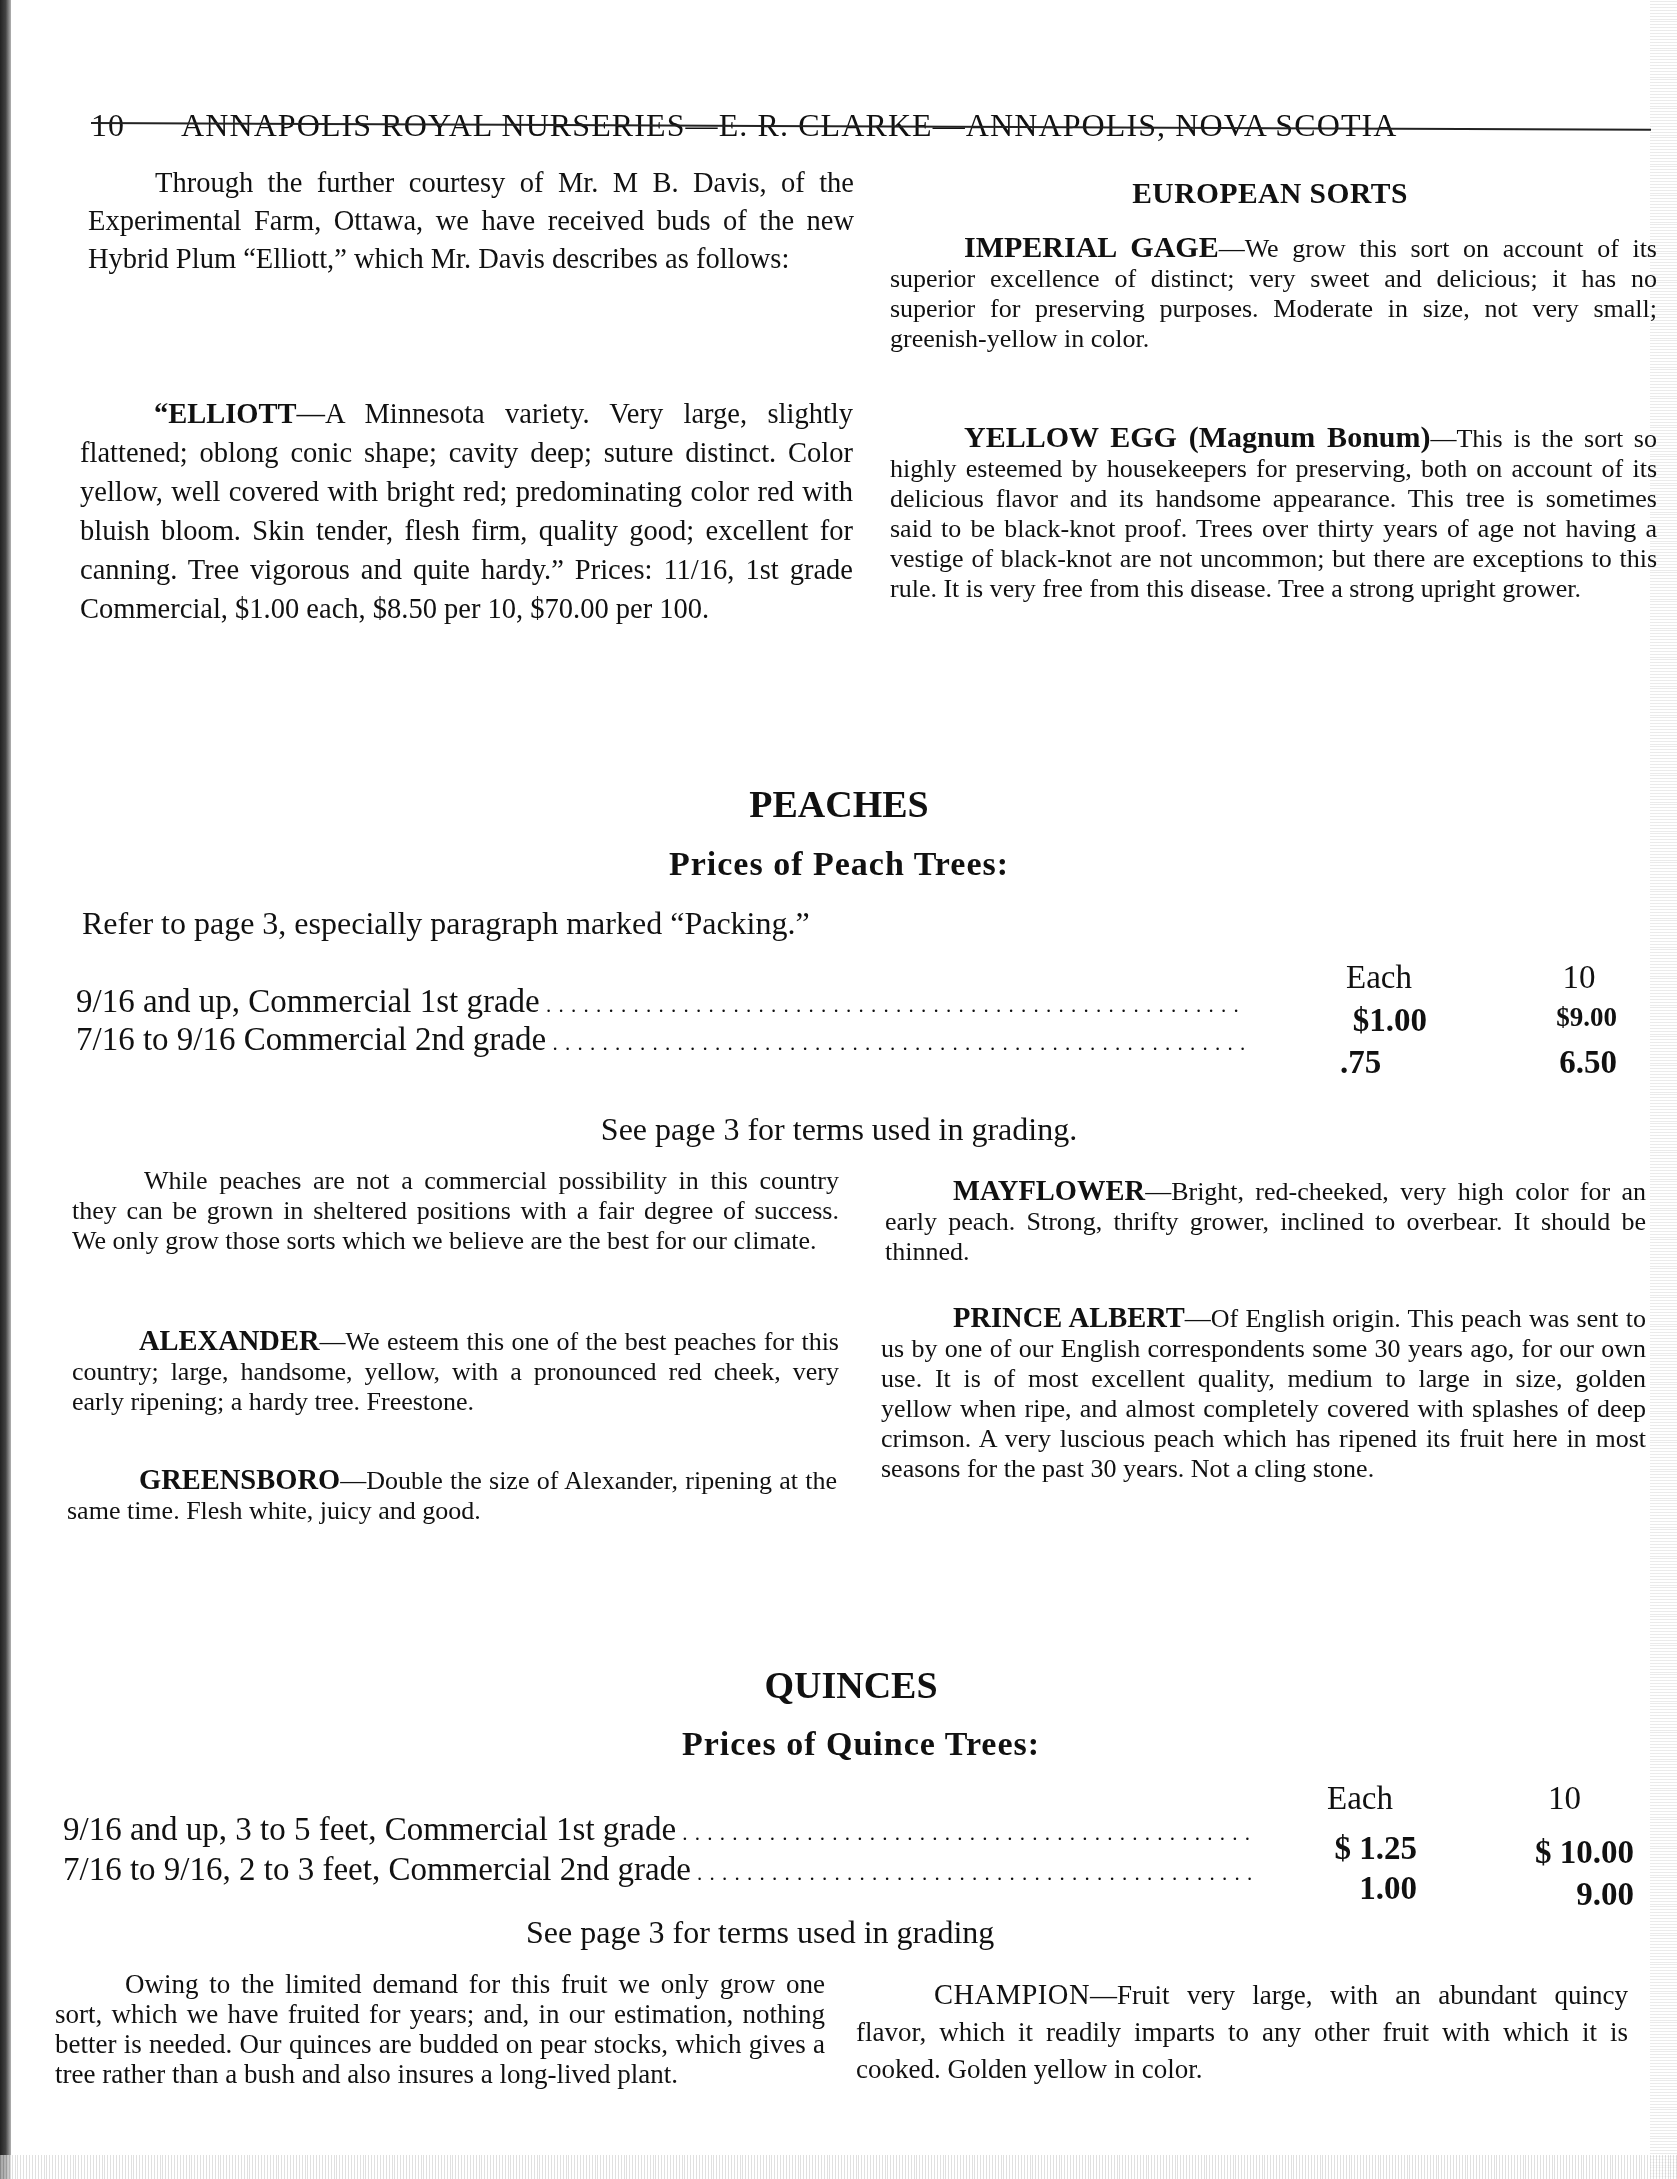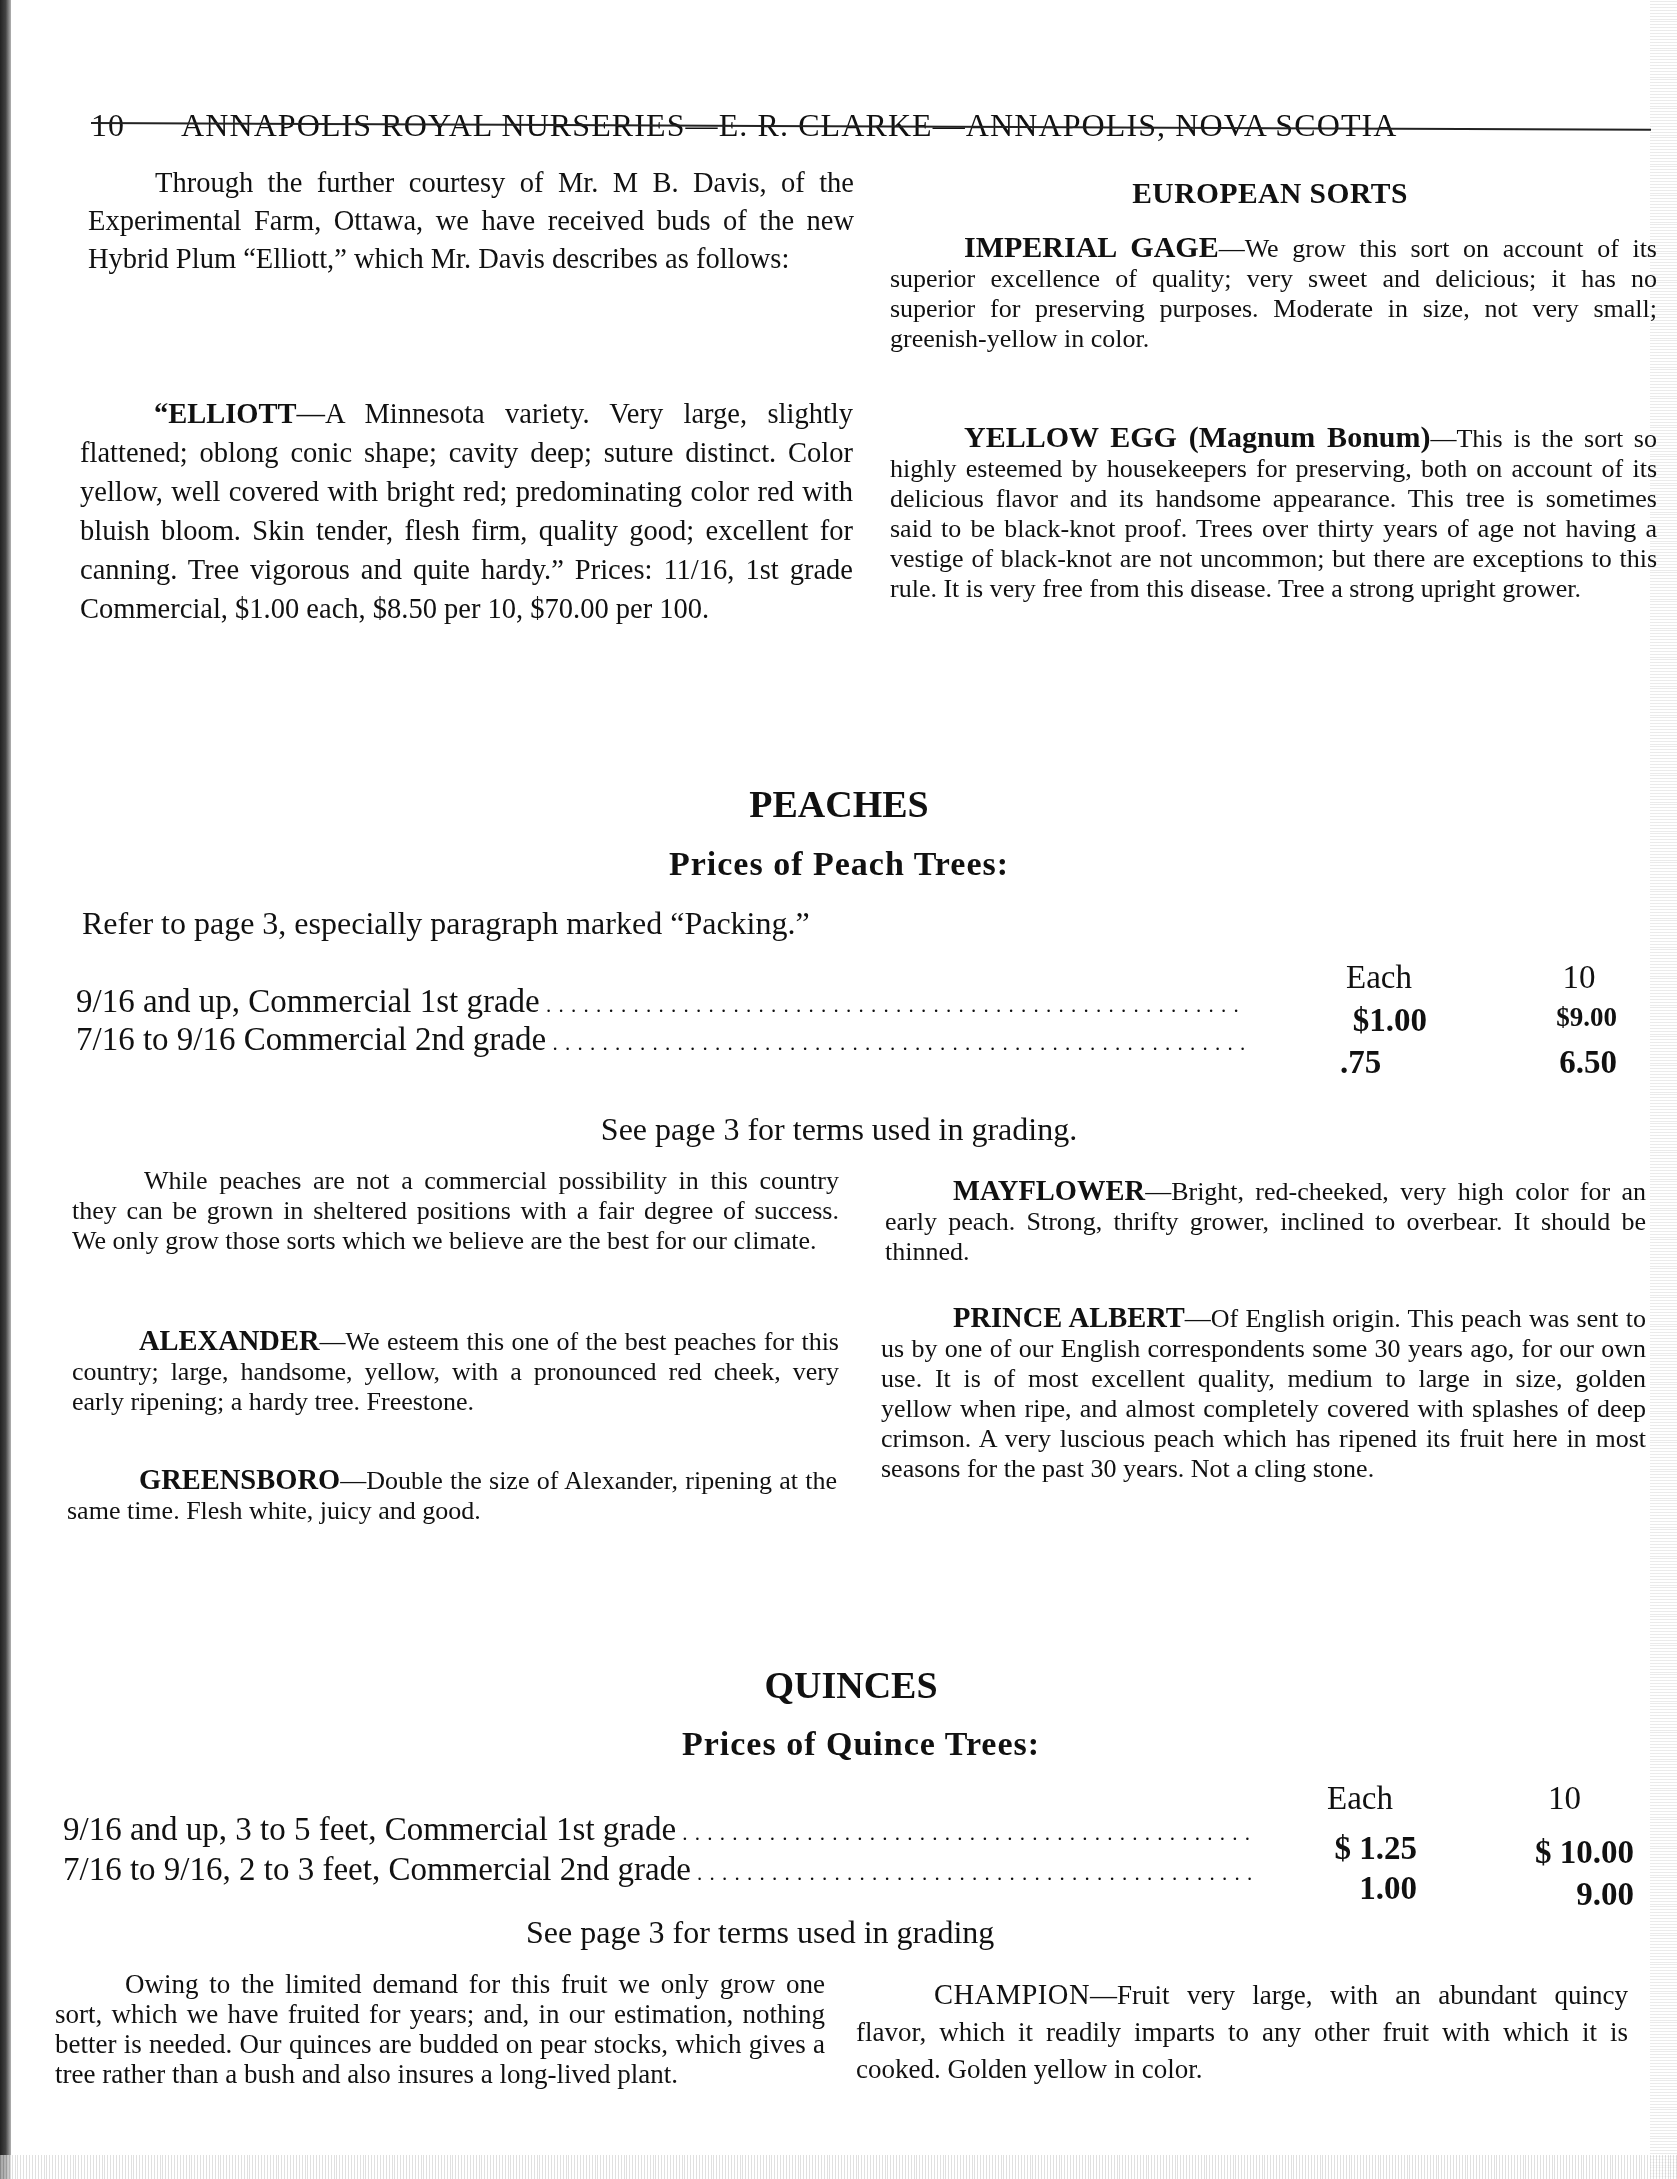--- a/index.html
+++ b/index.html
@@ -66,21 +66,21 @@
 
 <div class="abs" style="left:88px; top:164px; width:766px;">
   <p class="col-p"><span class="ind"></span><span>Through the further courtesy of Mr. M B. Davis, of the Experimental Farm, Ottawa, we have received buds of the new Hybrid Plum “Elliott,” which Mr. Davis describes as follows:</span></p>
 </div>
 <div class="abs" style="left:80px; top:394px; width:773px;">
   <p class="col-p" style="line-height:39px;"><span class="ind" style="width:74px"></span><span class="b">“ELLIOTT</span><span>—A Minnesota variety. Very large, slightly flattened; oblong conic shape; cavity deep; suture distinct. Color yellow, well covered with bright red; predominating color red with bluish bloom. Skin tender, flesh firm, quality good; excellent for canning. Tree vigorous and quite hardy.” Prices: 11/16, 1st grade Commercial, $1.00 each, $8.50 per 10, $70.00 per 100.</span></p>
 </div>
 
 <div class="abs h-euro" style="left:885px; top:177px; width:770px;">EUROPEAN SORTS</div>
 <div class="abs" style="left:890px; top:232px; width:767px;">
-  <p class="col-p small"><span class="ind" style="width:74px"></span><span class="b" style="font-size:30px">IMPERIAL GAGE</span><span>—We grow this sort on account of its superior excellence of quality; very sweet and delicious; it has no superior for preserving purposes. Moderate in size, not very small; greenish-yellow in color.</span></p>
+  <p class="col-p small"><span class="ind" style="width:74px"></span><span class="b" style="font-size:30px">IMPERIAL GAGE</span><span>—We grow this sort on account of its superior excellence of distinct; very sweet and delicious; it has no superior for preserving purposes. Moderate in size, not very small; greenish-yellow in color.</span></p>
 </div>
 <div class="abs" style="left:890px; top:422px; width:767px;">
   <p class="col-p small"><span class="ind" style="width:74px"></span><span class="b" style="font-size:30px">YELLOW EGG (Magnum Bonum)</span><span>—This is the sort so highly esteemed by housekeepers for preserving, both on account of its delicious flavor and its handsome appearance. This tree is sometimes said to be black-knot proof. Trees over thirty years of age not having a vestige of black-knot are not uncommon; but there are exceptions to this rule. It is very free from this disease. Tree a strong upright grower.</span></p>
 </div>
 
 <div class="abs h-section" style="left:0; top:782px; width:1678px;">PEACHES</div>
 <div class="abs h-sub" style="left:0; top:845px; width:1678px;">Prices of Peach Trees:</div>
 <div class="abs note-line" style="left:82px; top:905px;">Refer to page 3, especially paragraph marked “Packing.”</div>
 
 <div class="col-head" style="left:1317px; top:959px; width:124px;">Each</div>

